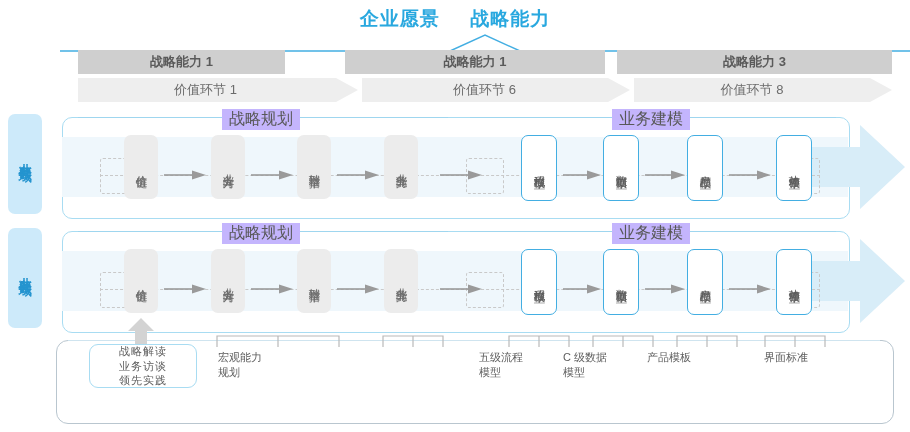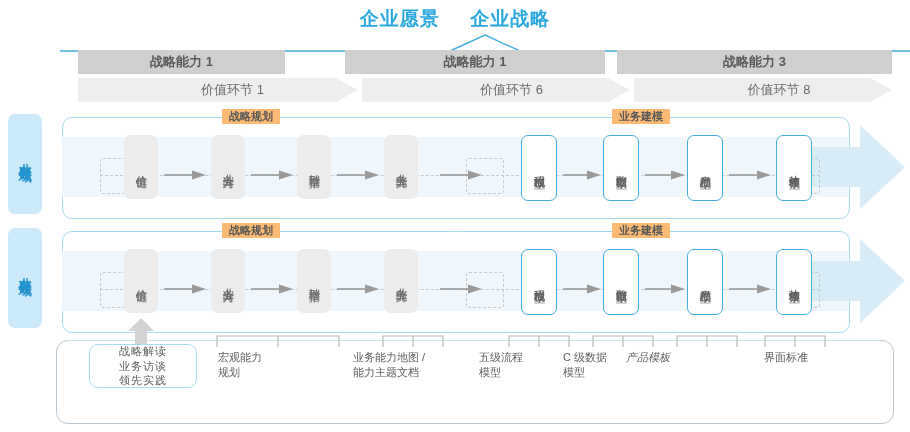--- a/index.html
+++ b/index.html
@@ -24,21 +24,21 @@
 
   
   .peak-line{position:absolute;left:60px;top:34px;width:850px;height:18px;}
 
   
   .band-cap{position:absolute;top:50px;height:24px;background:#cfcfcf;}
   .band-cap .band-txt{
     display:flex;align-items:center;justify-content:center;
     height:100%;font-size:13px;font-weight:bold;color:#5a5a5a;
   }
-  .band-val{position:absolute;top:78px;height:24px;padding-left:27px;}
+  .band-val{position:absolute;top:78px;height:24px;}
   .band-val .band-txt{
     display:flex;align-items:center;justify-content:center;
     height:100%;font-size:13px;color:#6b6b6b;
   }
   .chev{position:absolute;top:78px;height:24px;}
 
   
   .side-label{
     position:absolute;left:8px;width:34px;
     background:#cdeafa;border-radius:7px;
@@ -61,22 +61,22 @@
   }
   .big-arrow{position:absolute;}
 
   .dashline{position:absolute;border-top:1.3px dashed #c9c9c9;height:0;}
   .dashbox{
     position:absolute;border:1.3px dashed #c9c9c9;border-radius:3px;
     background:transparent;
   }
 
   .sec-title{
-    position:absolute;font-size:11px;font-weight:bold;color:#585858;
-    background:#fdba74;padding:0 7px;white-space:nowrap;
+    position:absolute;font-size:16px;font-weight:normal;color:#585858;
+    background:#c4b5fd;padding:0 7px;white-space:nowrap;
   }
   .sec-rule{position:absolute;height:0;border-top:1.4px solid #9fd6ef;}
 
   
   .node{
     position:absolute;width:34px;height:64px;border-radius:7px;
     display:flex;align-items:center;justify-content:center;
   }
   .node .ntxt{
     writing-mode:vertical-rl;
@@ -116,21 +116,21 @@
   .hairline{position:absolute;height:0;border-top:1px solid #cfe4ef;}
 </style>
 </head>
 <body>
 
 <div id="root">
 
   <div class="top-title">
     <span>企业愿景</span>
     <span class="title-gap"></span>
-    <span>企业战略</span>
+    <span>战略能力</span>
   </div>
 
   <svg class="peak-line" viewBox="0 0 850 18" preserveAspectRatio="none">
     <polyline points="0,17 390,17 425,1 460,17 850,17" fill="none" stroke="#43aee2" stroke-width="1.4"></polyline>
   </svg>
 
   <div class="band-cap" style="left:78px;width:207px;">
     <div class="band-txt">战略能力 1</div>
   </div>
   <div class="band-cap" style="left:345px;width:260px;">
@@ -335,23 +335,21 @@
   </svg>
 
   <div class="note-box" style="left:89px;top:344px;width:106px;height:42px;">
     <div class="ntx" style="white-space:pre-line;">战略解读
 业务访谈
 领先实践</div>
   </div>
 
   <div class="cap-label" style="left:218px;top:350px;width:120px;">宏观能力
 规划</div>
-  <div class="cap-label" style="left:353px;top:350px;width:120px;">业务能力地图 /
-能力主题文档</div>
   <div class="cap-label" style="left:479px;top:350px;width:120px;">五级流程
 模型</div>
   <div class="cap-label" style="left:563px;top:350px;width:120px;">C 级数据
 模型</div>
-  <div class="cap-label" style="left:626px;top:350px;width:120px;font-style:italic;">产品模板</div>
+  <div class="cap-label" style="left:647px;top:350px;width:120px;">产品模板</div>
   <div class="cap-label" style="left:764px;top:350px;width:120px;">界面标准</div>
 
 
 </div>
 
 </body></html>

